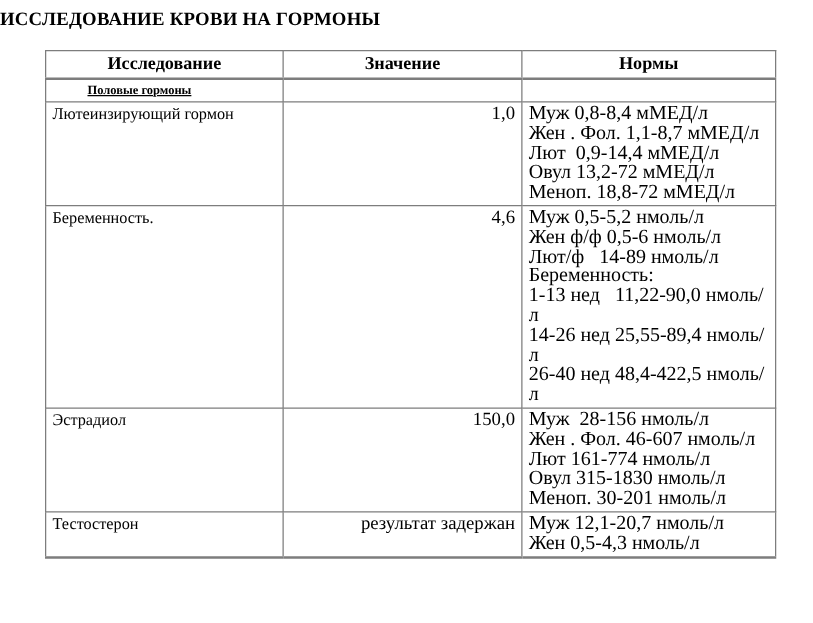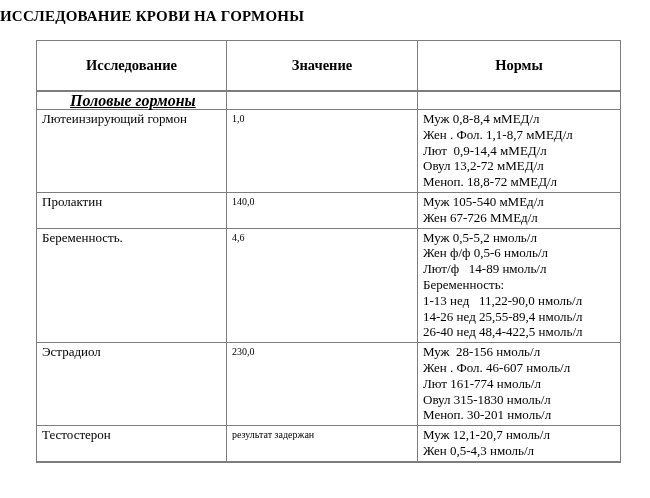--- a/index.html
+++ b/index.html
@@ -32,43 +32,42 @@
   table.results col.c3 { width: 203px; }
   table.results th, table.results td {
     border: 1px solid #7d7d7d;
     vertical-align: top;
     padding: 1px 5px 2px 5px;
   }
   table.results thead th {
     font-weight: bold;
     font-size: 14.5px;
     text-align: center;
-    padding: 16px 4px;
+    padding: 2px 4px;
     border-bottom: 2px solid #7d7d7d;
   }
   tr.section-row td {
     font-weight: bold;
-    font-style: italic;
-    font-size: 16px;
+    font-size: 10px;
     line-height: 15px;
     padding-bottom: 1px;
     padding-left: 33px;
   }
   tr.section-row td span { text-decoration: underline; }
   td.test-cell {
     font-size: 13px;
     line-height: 15.8px;
   }
   td.value-cell {
-    font-size: 10px;
+    font-size: 15px;
     line-height: 16px;
-    text-align: left;
+    text-align: right;
   }
   td.norms-cell {
-    font-size: 13px;
+    font-size: 16px;
     padding-left: 6px;
     margin-left: 35px;
   }
   .norm-line {
     line-height: 15.8px;
     white-space: pre-wrap;
   }
   .norm-line.center { text-align: left; }
   .norm-line.left { text-align: left; }
   table.results tbody tr:last-child td { border-bottom: 2px solid #7d7d7d; }
@@ -102,43 +101,35 @@
         <td class="value-cell">1,0</td>
         <td class="norms-cell">
           <div class="norm-line left">Муж 0,8-8,4 мМЕД/л</div>
           <div class="norm-line left">Жен . Фол. 1,1-8,7 мМЕД/л</div>
           <div class="norm-line center">Лют  0,9-14,4 мМЕД/л</div>
           <div class="norm-line center">Овул 13,2-72 мМЕД/л</div>
           <div class="norm-line center">Меноп. 18,8-72 мМЕД/л</div>
         </td>
       </tr>
       <tr>
-        <td class="test-cell">Пролактин</td>
-        <td class="value-cell">140,0</td>
-        <td class="norms-cell">
-          <div class="norm-line left">Муж 105-540 мМЕд/л</div>
-          <div class="norm-line left">Жен 67-726 ММЕд/л</div>
-        </td>
-      </tr>
-      <tr>
         <td class="test-cell">Беременность.</td>
         <td class="value-cell">4,6</td>
         <td class="norms-cell">
           <div class="norm-line left">Муж 0,5-5,2 нмоль/л</div>
           <div class="norm-line left">Жен ф/ф 0,5-6 нмоль/л</div>
           <div class="norm-line left">Лют/ф   14-89 нмоль/л</div>
           <div class="norm-line left">Беременность:</div>
           <div class="norm-line left">1-13 нед   11,22-90,0 нмоль/л</div>
           <div class="norm-line left">14-26 нед 25,55-89,4 нмоль/л</div>
           <div class="norm-line left">26-40 нед 48,4-422,5 нмоль/л</div>
         </td>
       </tr>
       <tr>
         <td class="test-cell">Эстрадиол</td>
-        <td class="value-cell">230,0</td>
+        <td class="value-cell">150,0</td>
         <td class="norms-cell">
           <div class="norm-line left">Муж  28-156 нмоль/л</div>
           <div class="norm-line left">Жен . Фол. 46-607 нмоль/л</div>
           <div class="norm-line center">Лют 161-774 нмоль/л</div>
           <div class="norm-line center">Овул 315-1830 нмоль/л</div>
           <div class="norm-line center">Меноп. 30-201 нмоль/л</div>
         </td>
       </tr>
       <tr>
         <td class="test-cell">Тестостерон</td>

